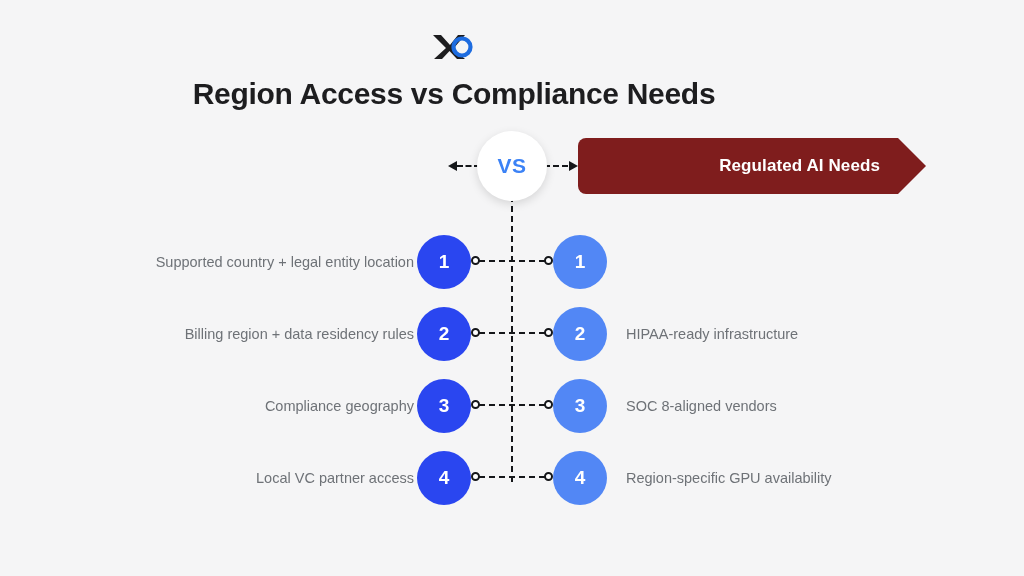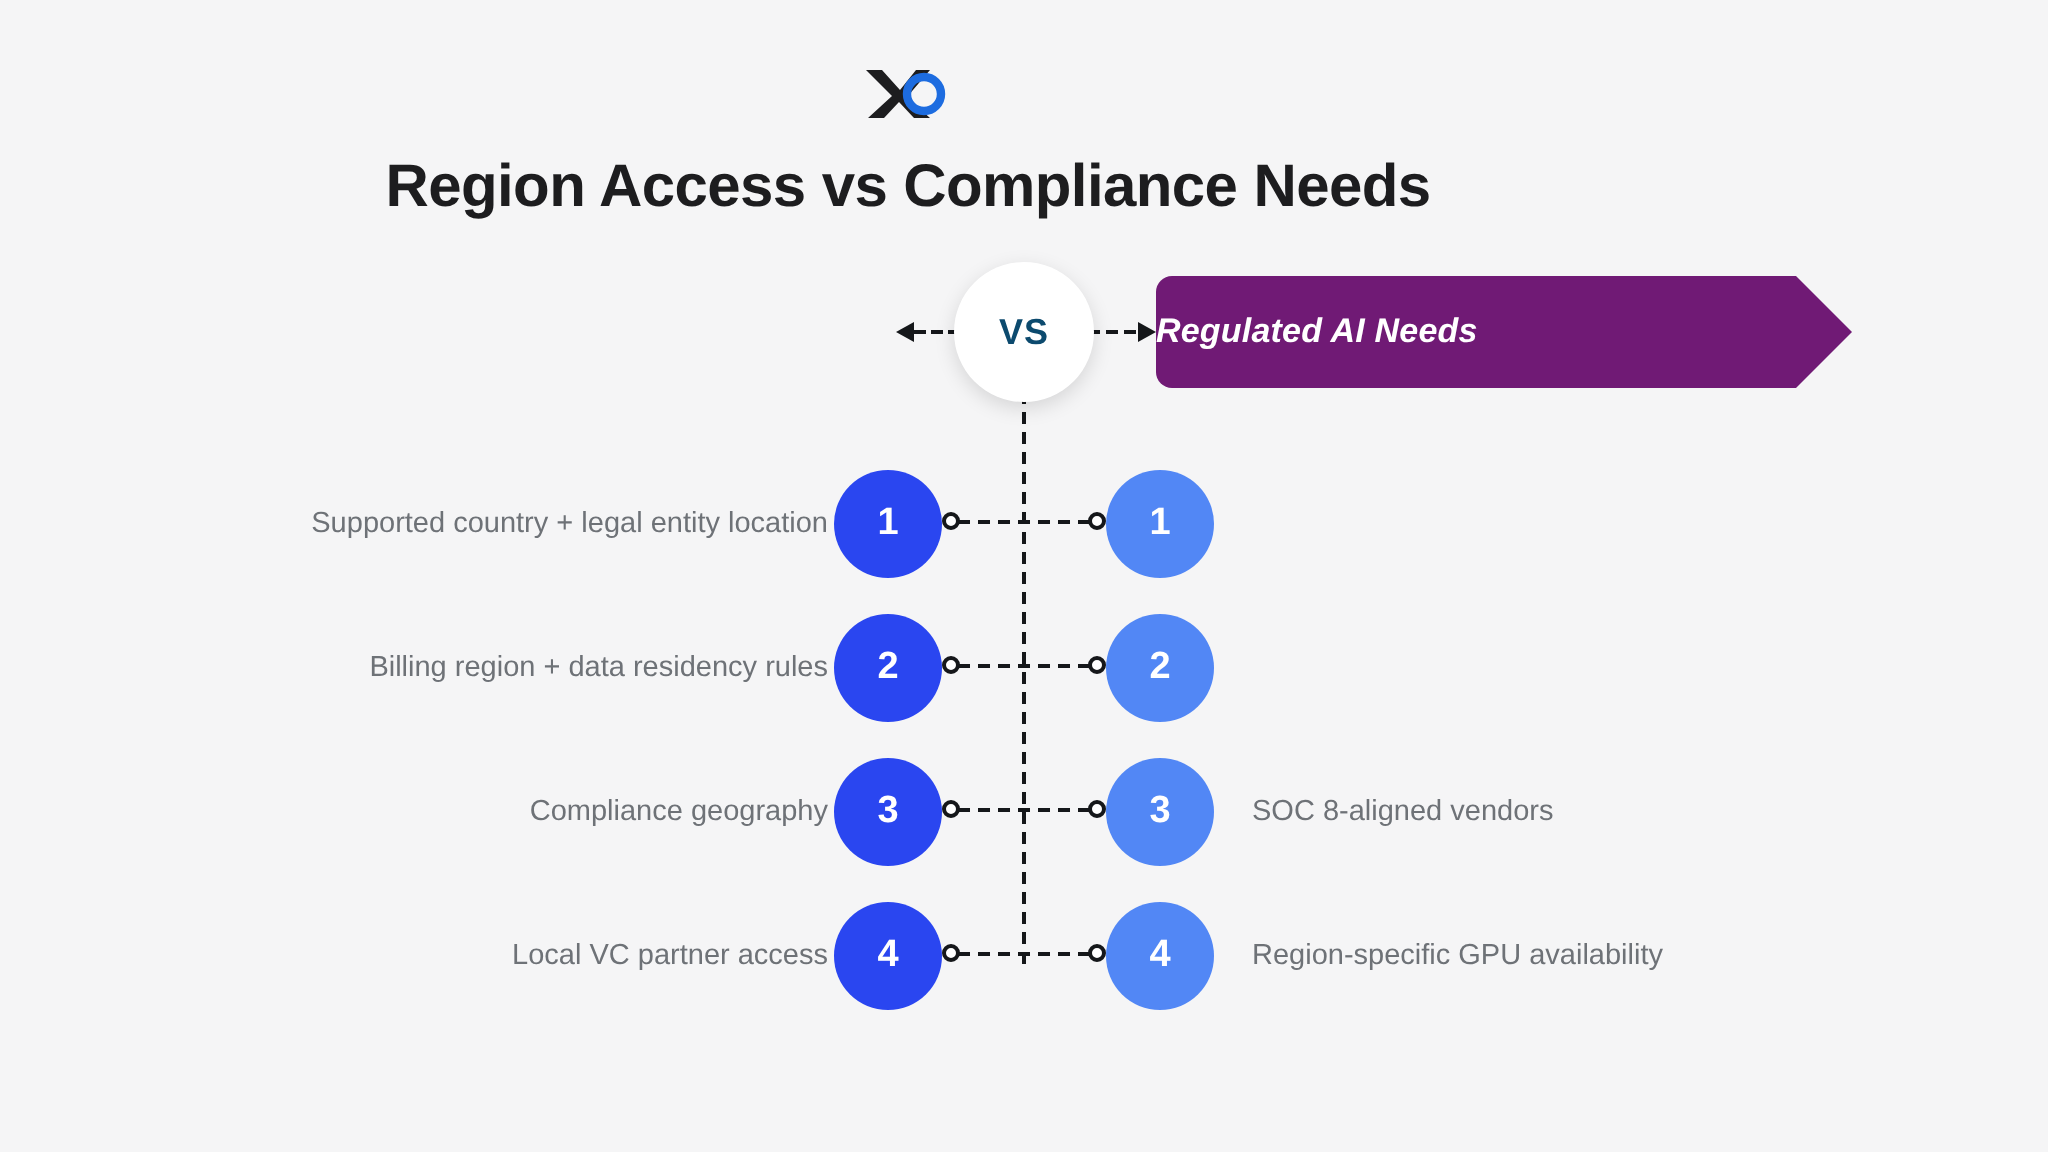--- a/index.html
+++ b/index.html
@@ -63,25 +63,25 @@
     width: 352px;
     background: #2a46f0;
     clip-path: polygon(28px 0, 100% 0, 100% 100%, 28px 100%, 0 50%);
     border-radius: 8px;
     justify-content: flex-start;
     padding-left: 44px;
   }
   .banner-right {
     left: 578px;
     width: 348px;
-    background: #701a75;
+    background: #7f1d1d;
     clip-path: polygon(0 0, calc(100% - 28px) 0, 100% 50%, calc(100% - 28px) 100%, 0 100%);
     border-radius: 8px;
+    justify-content: flex-end;
     padding-right: 46px;
-    font-style: italic;
   }
   .banner-label {
     color: #ffffff;
     font-size: 17px;
     font-weight: bold;
     letter-spacing: 0.1px;
     white-space: nowrap;
   }
 
   
@@ -93,23 +93,23 @@
     height: 70px;
     border-radius: 50%;
     background: #ffffff;
     box-shadow: 0 3px 10px rgba(0,0,0,0.13);
     display: flex;
     align-items: center;
     justify-content: center;
     z-index: 5;
   }
   .vs-label {
-    font-size: 18px;
+    font-size: 21px;
     font-weight: bold;
-    color: #0c4a6e;
+    color: #3b82f6;
     letter-spacing: 0.5px;
   }
 
   
   .vs-arrow {
     position: absolute;
     top: 165px;
     height: 2px;
     z-index: 2;
   }
@@ -273,20 +273,21 @@
 
   <div class="row" style="top:306px">
     <span class="row-text-left">Billing region + data residency rules</span>
     <span class="num-circle num-left">2</span>
     <span class="connector">
       <span class="c-line"></span>
       <span class="c-dot c-dot-left"></span>
       <span class="c-dot c-dot-right"></span>
     </span>
     <span class="num-circle num-right">2</span>
+    <span class="row-text-right">HIPAA-ready infrastructure</span>
   </div>
 
   <div class="row" style="top:378px">
     <span class="row-text-left">Compliance geography</span>
     <span class="num-circle num-left">3</span>
     <span class="connector">
       <span class="c-line"></span>
       <span class="c-dot c-dot-left"></span>
       <span class="c-dot c-dot-right"></span>
     </span>

